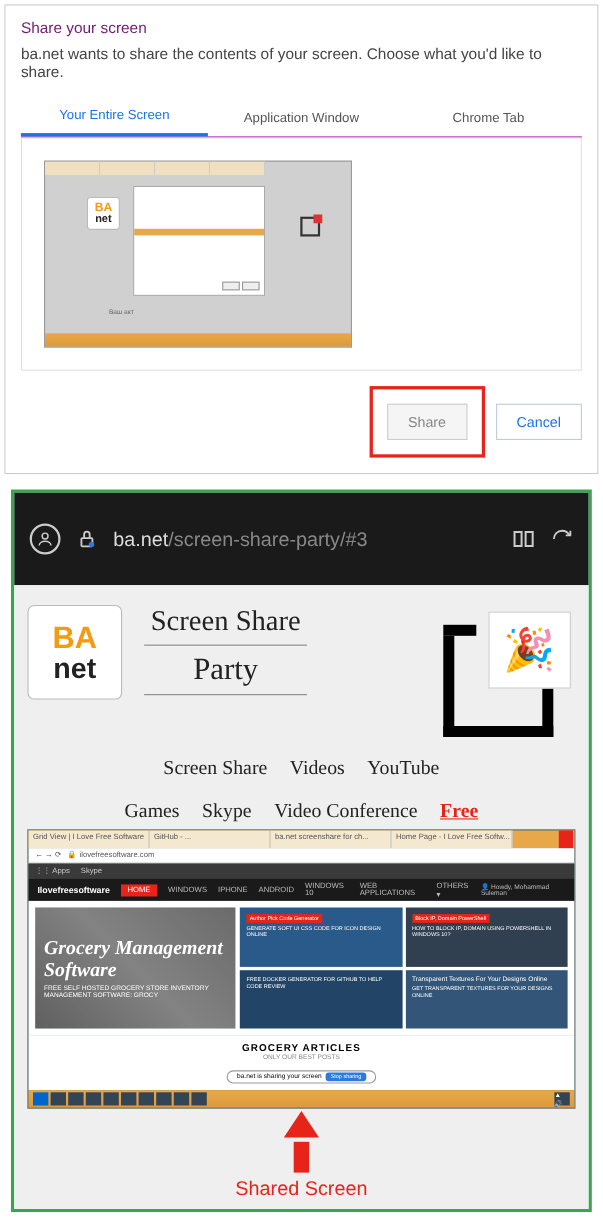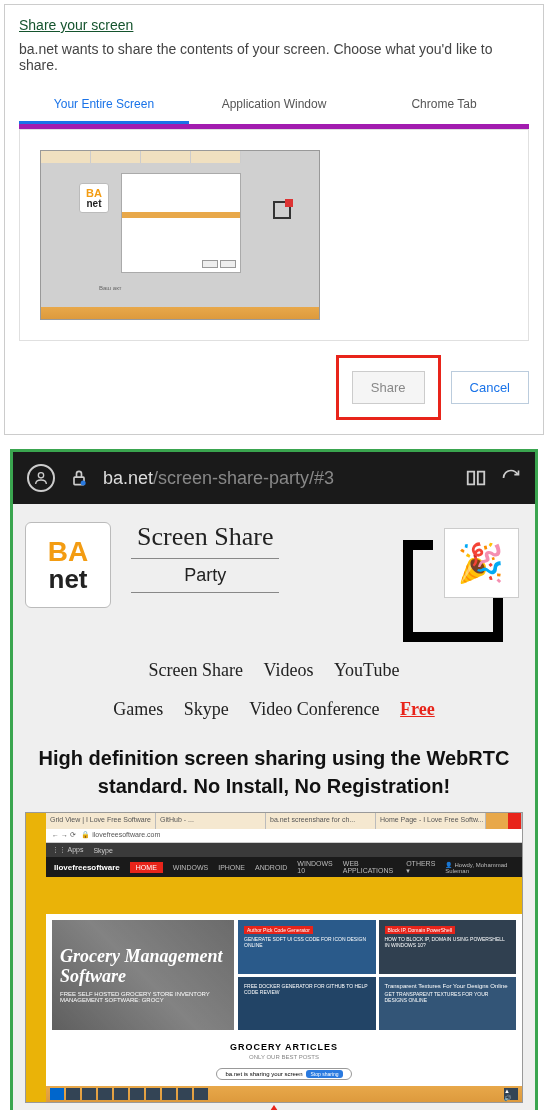--- a/index.html
+++ b/index.html
@@ -1,22 +1,22 @@
 <!DOCTYPE html>
 <html><head>
 <meta charset="utf-8">
 <style>
   * { box-sizing: border-box; margin: 0; padding: 0; }
   body { font-family: Arial, sans-serif; background: #fff; width: 548px; }
   
   
   .dialog { border: 1px solid #ccc; margin: 4px 4px 0 4px; padding: 12px 14px 14px 14px; }
-  .dialog-title { font-size: 14px; color: #14532d; margin-bottom: 8px; text-decoration: underline; }
+  .dialog-title { font-size: 14px; color: #701a75; margin-bottom: 8px; }
   .dialog-sub { font-size: 14px; color: #444; margin-bottom: 14px; }
-  .tabs { display: flex; border-bottom: 5px solid #a21caf; }
+  .tabs { display: flex; border-bottom: 1px solid #a21caf; align-items: flex-end; }
   .tab { flex: 1; text-align: center; padding: 10px 0; font-size: 12px; color: #555; cursor: pointer; }
   .tab.active { color: #1a73e8; border-bottom: 3px solid #1a73e8; font-weight: 500; }
   .preview-box { border: 1px solid #e0e0e0; padding: 20px; margin-top: 0; }
   .thumb { width: 280px; height: 170px; background: #d0d0d0; position: relative; border: 1px solid #999; }
   .thumb-tabs { position: absolute; top: 0; left: 0; height: 12px; display:flex; }
   .thumb-tabs span { width:50px; height:12px; background:#f0e0c0; border-right:1px solid #ccc; display:inline-block;}
   .thumb-bottom { position:absolute; bottom:0; left:0; right:0; height:12px; background: linear-gradient(#e8a84a,#dd9a3d);}
   .thumb-inner { position:absolute; top:22px; left:80px; width:120px; height:100px; background:#fff; border:1px solid #aaa; }
   .thumb-logo { position:absolute; top:32px; left:38px; width:30px; height:30px; }
   .thumb-icon { position:absolute; top:50px; right:28px; width:18px; height:18px; border:2px solid #333; }
@@ -26,60 +26,60 @@
   .thumb-inner-btns{position:absolute;bottom:4px;right:4px;display:flex;gap:2px;}
   .thumb-inner-btns span{width:16px;height:8px;border:1px solid #999;background:#eee;}
   .dialog-btns { display:flex; justify-content:flex-end; gap:10px; margin-top:14px; align-items:center;}
   .share-wrap { border: 3px solid #e8241a; padding: 13px; }
   .btn { padding: 8px 18px; font-size: 13px; border:1px solid #ccc; background:#fff; cursor:pointer; }
   .btn-share { color:#888; background:#f5f5f5; }
   .btn-cancel { color:#1a73e8; border-color:#bcd; }
   
   
   .browser-wrap { border: 3px solid #3aa54f; margin: 14px 10px 0 10px; }
-  .browser-bar { background:#1a1a1a; display:flex; align-items:center; padding:12px 14px; gap:14px; }
+  .browser-bar { background:#1a1a1a; display:flex; align-items:center; padding:28px 14px; gap:14px; }
   .avatar-icon { width:28px; height:28px; border:2px solid #ccc; border-radius:50%; display:flex; align-items:center; justify-content:center;}
   .avatar-icon svg{width:16px;height:16px;stroke:#ccc;fill:none;}
   .lock-icon { width:20px; height:20px; }
   .url { color:#ddd; font-size:18px; flex:1; white-space:nowrap; overflow:hidden;}
   .url .dim{ color:#888;}
   .book-icon { width:22px;height:22px;}
   .reload-icon{width:20px;height:20px;}
   
   .page { background:#efefef; padding: 18px 12px 8px 12px;}
   .page-head { display:flex; align-items:flex-start; gap:12px; }
   .banet-logo { width:86px; height:86px; border:1px solid #bbb; border-radius:6px; background:#fff; display:flex; flex-direction:column; align-items:center; justify-content:center; font-weight:bold;}
   .banet-logo .ba{ color:#f39c12; font-size:28px; line-height:1;}
   .banet-logo .net{ color:#222; font-size:26px; line-height:1;}
   .titles { text-align:center; flex:0 0 auto; margin-left:8px;}
   .titles .t1{ font-family: Georgia, serif; font-size:26px; color:#222; border-bottom:1px solid #888; padding:0 6px 6px; margin-bottom:6px;}
-  .titles .t2{ font-family: Liberation Sans, sans-serif; font-size:18px; color:#222; border-bottom:1px solid #888; padding:0 20px 6px;}
+  .titles .t2{ font-family: Liberation Serif, serif; font-size:28px; color:#222; border-bottom:1px solid #888; padding:0 20px 6px;}
   .party-icon{ margin-left:auto; width:120px; height:120px; position:relative;}
   .party-icon .frame{ position:absolute; left:0; bottom:0; width:100px; height:92px; border:10px solid #000; border-top:none;}
   .party-icon .frame::before{content:'';position:absolute;top:-10px;left:-10px;width:30px;height:10px;background:#000;}
   .party-icon .frame::after{content:'';position:absolute;top:-10px;right:-10px;width:30px;height:10px;background:#000;}
   .party-icon .box{ position:absolute; right:4px; top:6px; width:75px; height:70px; background:#fff; border:1px solid #ccc; display:flex;align-items:center;justify-content:center;font-size:38px;}
   
   .navline{ text-align:center; margin:18px 0 6px; font-family: Georgia, serif; font-size:18px; color:#222;}
   .navline span{ margin:0 8px;}
   .navline .free{ color:#e8241a; font-weight:bold;text-decoration:underline;}
   
   .headline{ text-align:center; font-size:20px; font-weight:bold; color:#111; margin:24px 4px 12px; line-height:1.4;}
   
-  .shared-shot{ border:1px solid #999; background:#eab308;padding-left:20px;}
+  .shared-shot{ border:1px solid #999; background:#14532d;}
   .ss-tabs{ height:16px; display:flex; background:#e8a84a;}
   .ss-tabs span{flex:0 0 auto; width:110px; background:#f5e8d0; border-right:1px solid #bbb; font-size:7px; padding:3px 4px; color:#555; white-space:nowrap; overflow:hidden;}
   .ss-tabs .close{width:14px;background:#e8241a;margin-left:auto;}
   .ss-url{height:14px;background:#fff;border-bottom:1px solid #ccc;font-size:7px;padding:2px 6px;color:#555;}
   .ss-bm{height:14px;background:#3a3a3a;display:flex;align-items:center;padding:0 6px;gap:6px;font-size:7px;color:#ccc;}
   .ss-nav{height:20px;background:#1a1a1a;display:flex;align-items:center;font-size:7px;color:#bbb;gap:10px;padding:0 8px;}
   .ss-nav .logo{color:#fff;font-weight:bold;font-size:8px;}
   .ss-nav .red{background:#e8241a;color:#fff;padding:2px 6px;}
   .ss-nav .r{margin-left:auto;font-size:6px;}
-  .ss-body{display:flex;gap:4px;padding:6px;background:#fff;margin-top:37px;}
+  .ss-body{display:flex;gap:4px;padding:6px;background:#fff;}
   .ss-left{flex:0 0 182px; height:110px; position:relative; background:linear-gradient(rgba(0,0,0,.3),rgba(0,0,0,.3)),linear-gradient(45deg,#888,#bbb,#999); color:#fff; display:flex; flex-direction:column; justify-content:center; padding:8px; font-size:11px;}
   .ss-left .big{font-size:18px;font-weight:bold;line-height:1.1;font-style:italic;font-family:Georgia,serif;}
   .ss-left .sm{font-size:6px;margin-top:4px;}
   .ss-right{flex:1;display:grid;grid-template-columns:1fr 1fr;grid-template-rows:1fr 1fr;gap:3px;}
   .ss-card{background:#2a5a8a;color:#fff;font-size:5px;padding:6px;position:relative;}
   .ss-card.c2{background:#304050;}
   .ss-card.c3{background:#246;}
   .ss-card.c4{background:#357;}
   .ss-card .badge{background:#e8241a;font-size:5px;padding:1px 3px;display:inline-block;margin-bottom:2px;}
   .ss-feat{text-align:center;padding:6px;background:#fff;}
@@ -182,21 +182,20 @@
       <span>Videos</span>
       <span>YouTube</span>
     </div>
     <div class="navline">
       <span>Games</span>
       <span>Skype</span>
       <span>Video Conference</span>
       <span class="free">Free</span>
     </div>
 
-    <div class="headline">High definition screen sharing using the WebRTC standard. No Install, No Registration!</div>
 
     <div class="shared-shot">
       <div class="ss-tabs">
         <span>Grid View | I Love Free Software</span>
         <span>GitHub - ...</span>
         <span>ba.net screenshare for ch...</span>
         <span>Home Page - I Love Free Softw...</span>
         <span class="close"></span>
       </div>
       <div class="ss-url">← → ⟳ &nbsp; 🔒 <span>ilovefreesoftware.com</span></div>

